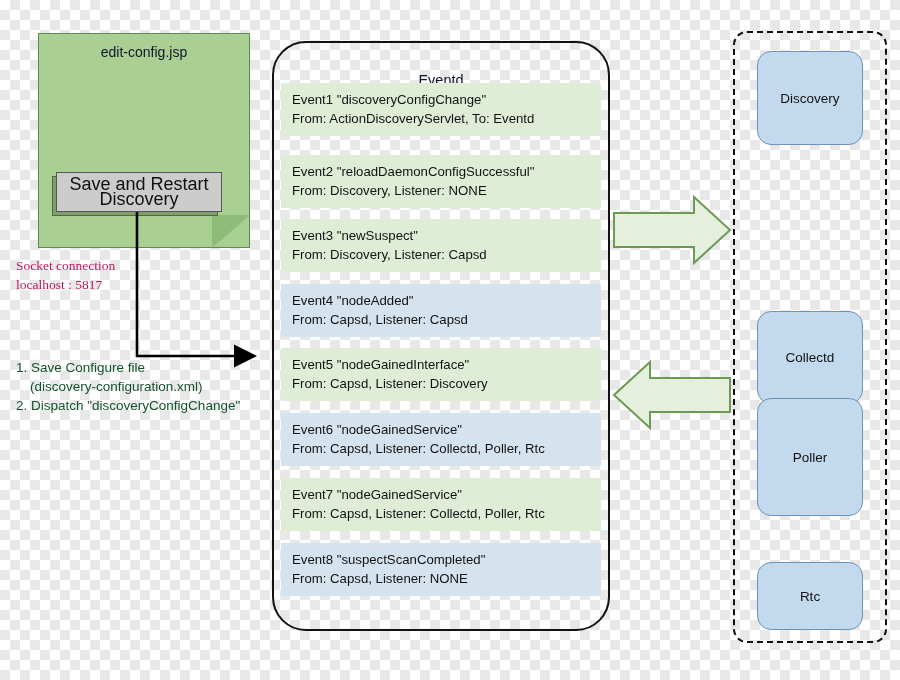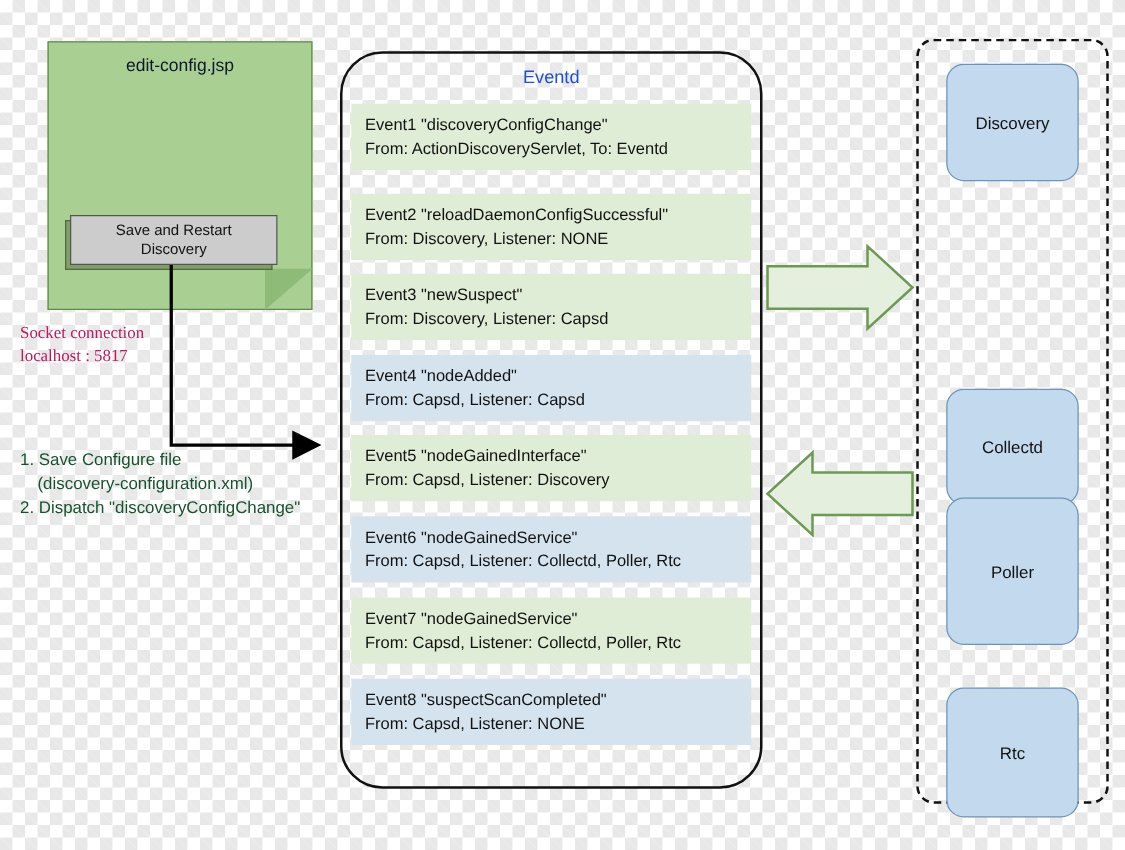--- a/index.html
+++ b/index.html
@@ -65,21 +65,21 @@
   #save-restart-button {
     left: 56px; top: 172px;
     width: 166px; height: 40px;
     background: #cccccc;
     border: 1px solid #555555;
     box-sizing: border-box;
     display: flex;
     flex-direction: column;
     align-items: center;
     justify-content: center;
-    font-size: 12px;
+    font-size: 18px;
     color: #111111;
     line-height: 15px;
     cursor: pointer;
   }
 
   
   #socket-caption {
     left: 16px; top: 256px;
     width: 230px;
     font-size: 13.5px;
@@ -106,25 +106,25 @@
   
   #eventd-panel {
     left: 272px; top: 41px;
     width: 338px; height: 590px;
     border: 2px solid #111111;
     border-radius: 34px;
     box-sizing: border-box;
     background: transparent;
   }
   #eventd-title {
-    left: 272px; top: 54px;
+    left: 272px; top: 72px;
     width: 338px;
     text-align: center;
     font-size: 14.5px;
-    color: #1d4ed8;
+    color: #0f172a;
   }
   .event-row {
     left: 281px;
     width: 320px;
     box-sizing: border-box;
     padding: 8px 10px 8px 11px;
     font-size: 13.2px;
     line-height: 18.5px;
     color: #121212;
   }
@@ -240,17 +240,17 @@
 
   <div class="abs daemon-box" style="top:51px; height:94px;">
     <span>Discovery</span>
   </div>
   <div class="abs daemon-box" style="top:311px; height:93px;">
     <span>Collectd</span>
   </div>
   <div class="abs daemon-box" style="top:398px; height:118px;">
     <span>Poller</span>
   </div>
-  <div class="abs daemon-box" style="top:550px; height:104px;">
+  <div class="abs daemon-box" style="top:562px; height:68px;">
     <span>Rtc</span>
   </div>
 
 </div>
 
 </body></html>

